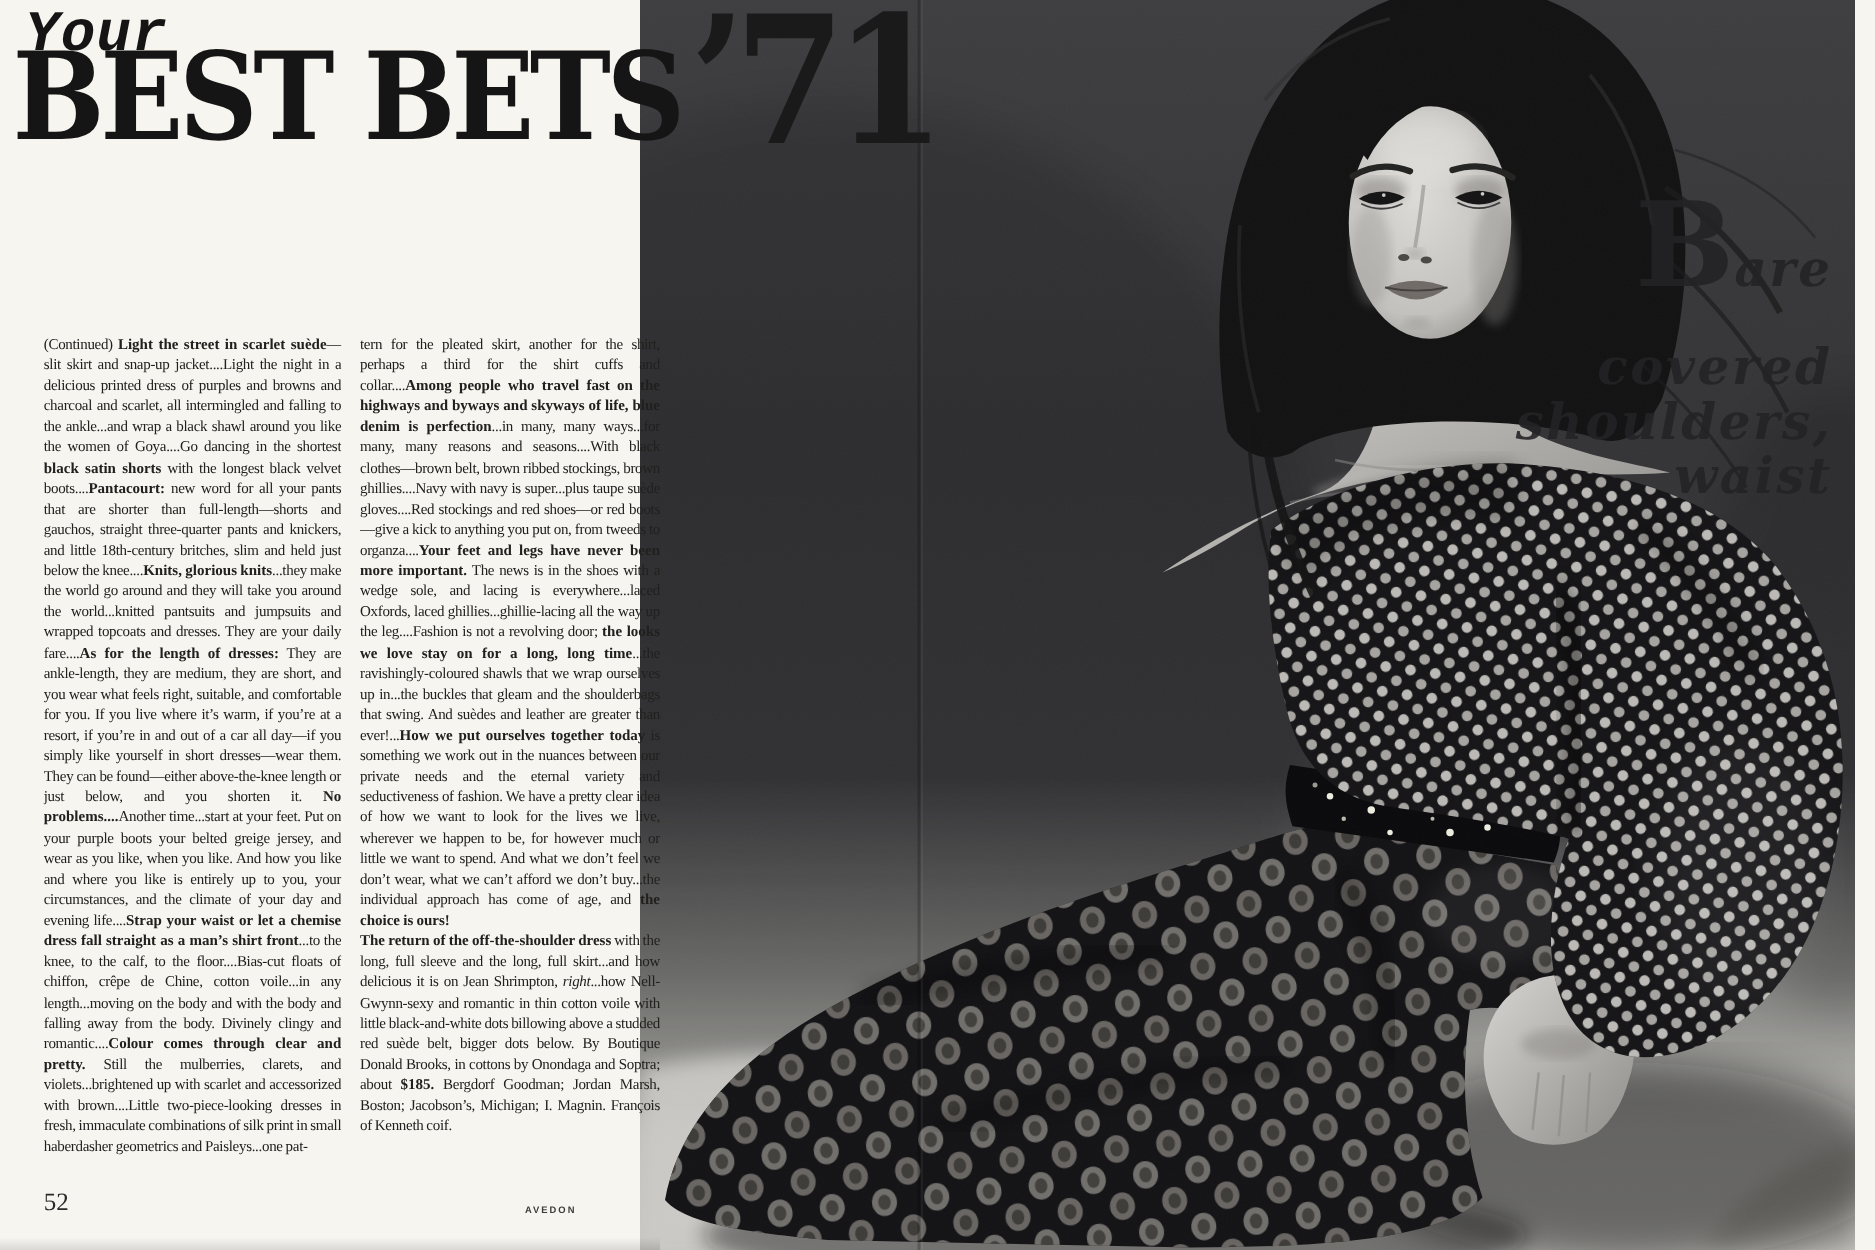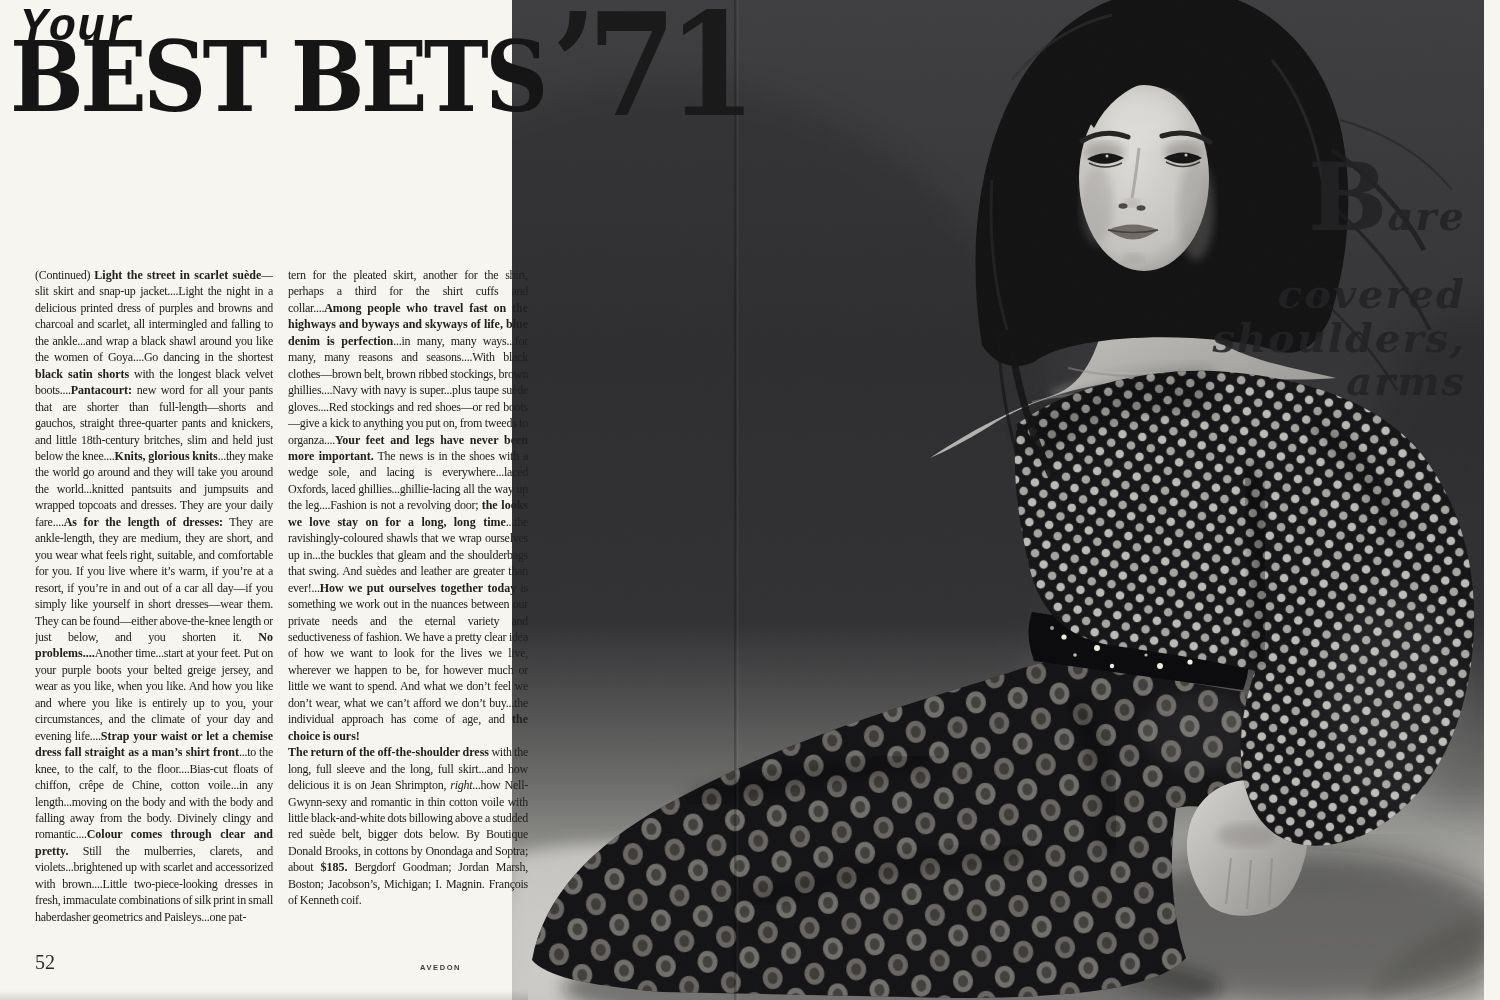--- a/index.html
+++ b/index.html
@@ -203,21 +203,21 @@
       <rect x="222" y="0" width="2.5" height="1000" fill="#000" opacity=".22"></rect>
       <rect x="224.5" y="0" width="2" height="1000" fill="#fff" opacity=".05"></rect>
 
       <rect x="0" y="0" width="972" height="1000" filter="url(#grain)" opacity=".08"></rect>
     </svg>
 
     <div class="caption">
       <div class="cap-line1"><span class="capB">B</span><span class="capRest">are</span></div>
       <div class="cap-line">covered</div>
       <div class="cap-line">shoulders,</div>
-      <div class="cap-line">arms</div>
+      <div class="cap-line">waist</div>
     </div>
   </section>
 
   <section>
     <div class="kicker">Your</div>
     <div class="title">BEST BETS</div>
 
     <div class="col col1"><span>(Continued) </span><span class="b">Light the street in scarlet suède</span><span>—slit skirt and snap-up jacket....Light the night in a delicious printed dress of purples and browns and charcoal and scarlet, all intermingled and falling to the ankle...and wrap a black shawl around you like the women of Goya....Go dancing in the shortest </span><span class="b">black satin shorts</span><span> with the longest black velvet boots....</span><span class="b">Pantacourt:</span><span> new word for all your pants that are shorter than full-length—shorts and gauchos, straight three-quarter pants and knickers, and little 18th-century britches, slim and held just below the knee....</span><span class="b">Knits, glorious knits</span><span>...they make the world go around and they will take you around the world...knitted pantsuits and jumpsuits and wrapped topcoats and dresses. They are your daily fare....</span><span class="b">As for the length of dresses:</span><span> They are ankle-length, they are medium, they are short, and you wear what feels right, suitable, and comfortable for you. If you live where it’s warm, if you’re at a resort, if you’re in and out of a car all day—if you simply like yourself in short dresses—wear them. They can be found—either above-the-knee length or just below, and you shorten it. </span><span class="b">No problems....</span><span>Another time...start at your feet. Put on your purple boots your belted greige jersey, and wear as you like, when you like. And how you like and where you like is entirely up to you, your circumstances, and the climate of your day and evening life....</span><span class="b">Strap your waist or let a chemise dress fall straight as a man’s shirt front</span><span>...to the knee, to the calf, to the floor....Bias-cut floats of chiffon, crêpe de Chine, cotton voile...in any length...moving on the body and with the body and falling away from the body. Divinely clingy and romantic....</span><span class="b">Colour comes through clear and pretty.</span><span> Still the mulberries, clarets, and violets...brightened up with scarlet and accessorized with brown....Little two-piece-looking dresses in fresh, immaculate combinations of silk print in small haberdasher geometrics and Paisleys...one pat-</span></div>
     <div class="col col2">
       <p><span>tern for the pleated skirt, another for the shirt, perhaps a third for the shirt cuffs and collar....</span><span class="b">Among people who travel fast on the highways and byways and skyways of life, blue denim is perfection</span><span>...in many, many ways...for many, many reasons and seasons....With black clothes—brown belt, brown ribbed stockings, brown ghillies....Navy with navy is super...plus taupe suède gloves....Red stockings and red shoes—or red boots—give a kick to anything you put on, from tweeds to organza....</span><span class="b">Your feet and legs have never been more important.</span><span> The news is in the shoes with a wedge sole, and lacing is everywhere...laced Oxfords, laced ghillies...ghillie-lacing all the way up the leg....Fashion is not a revolving door; </span><span class="b">the looks we love stay on for a long, long time</span><span>...the ravishingly-coloured shawls that we wrap ourselves up in...the buckles that gleam and the shoulderbags that swing. And suèdes and leather are greater than ever!...</span><span class="b">How we put ourselves together today</span><span> is something we work out in the nuances between our private needs and the eternal variety and seductiveness of fashion. We have a pretty clear idea of how we want to look for the lives we live, wherever we happen to be, for however much or little we want to spend. And what we don’t feel we don’t wear, what we can’t afford we don’t buy...the individual approach has come of age, and </span><span class="b">the choice is ours!</span></p>

